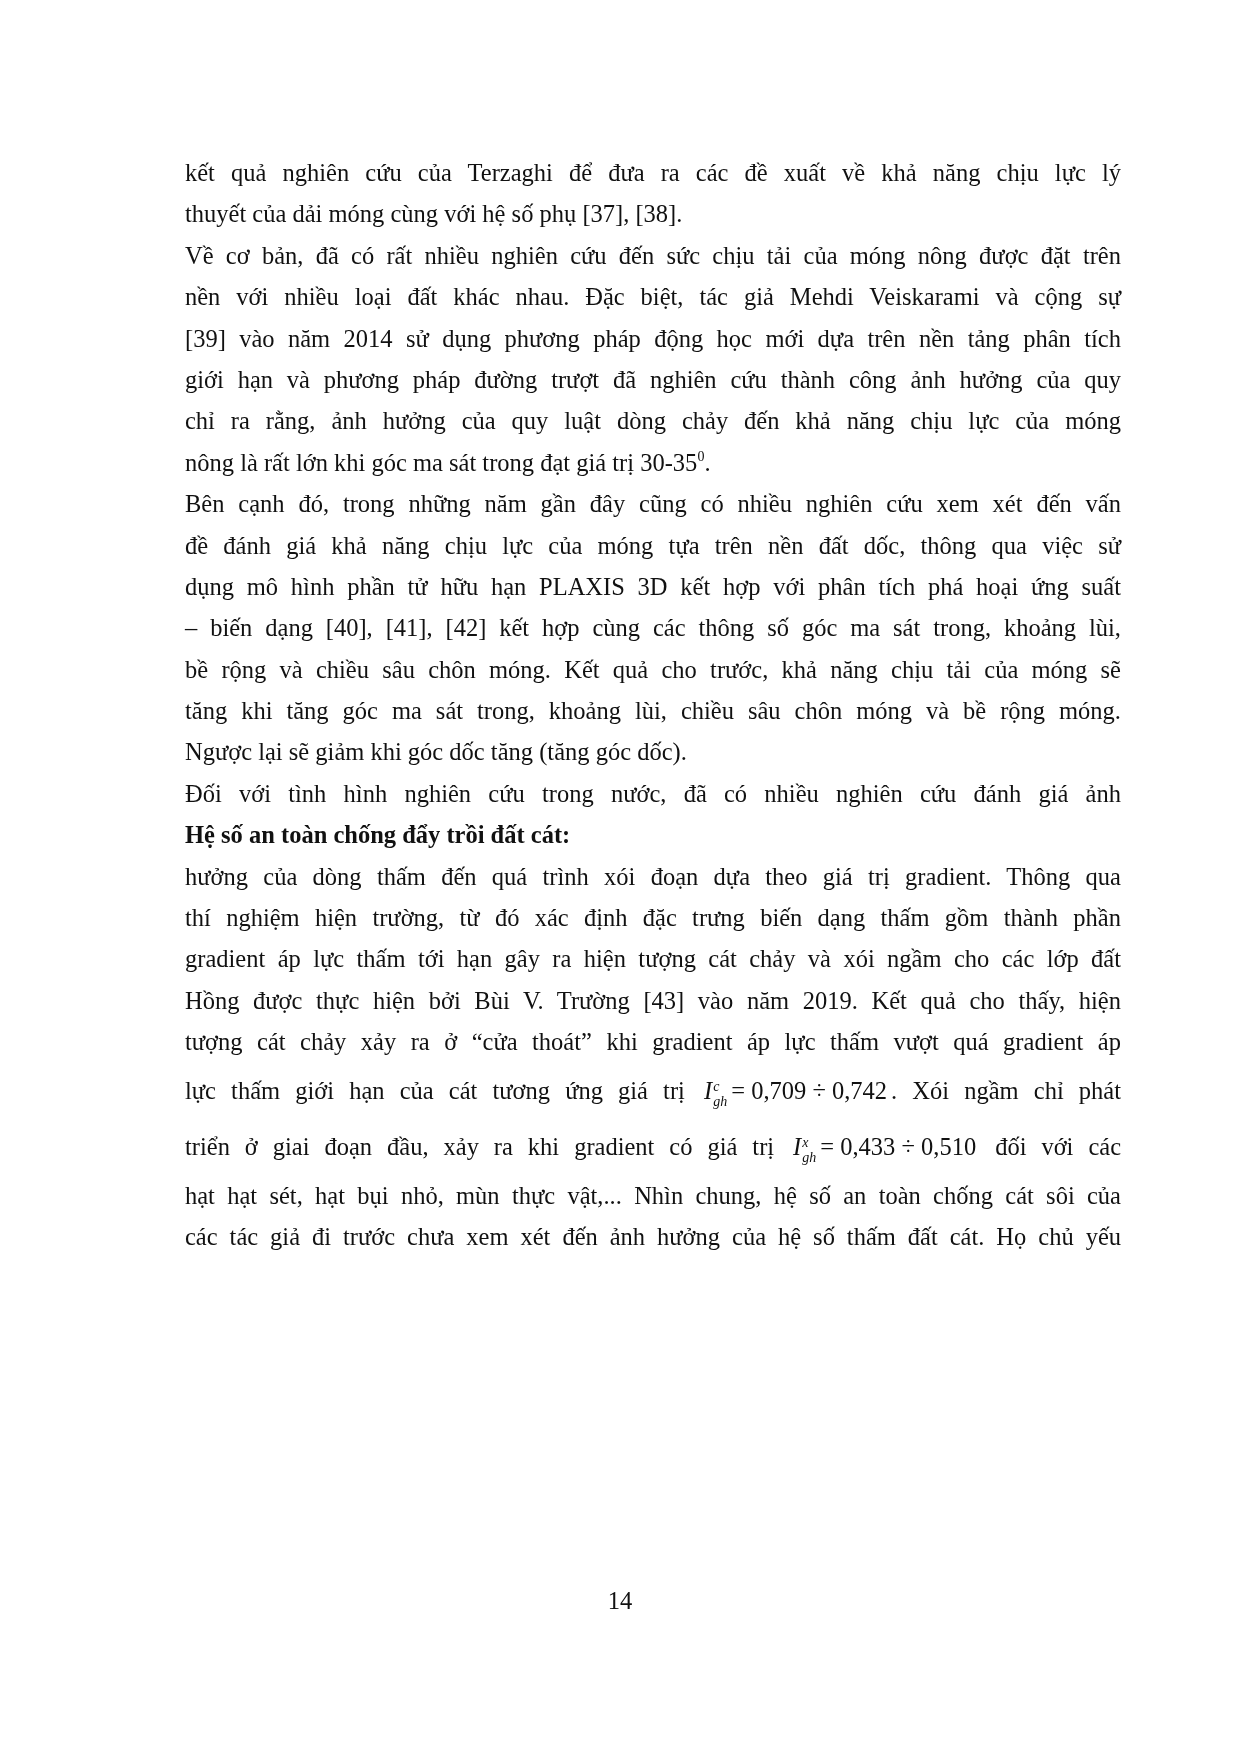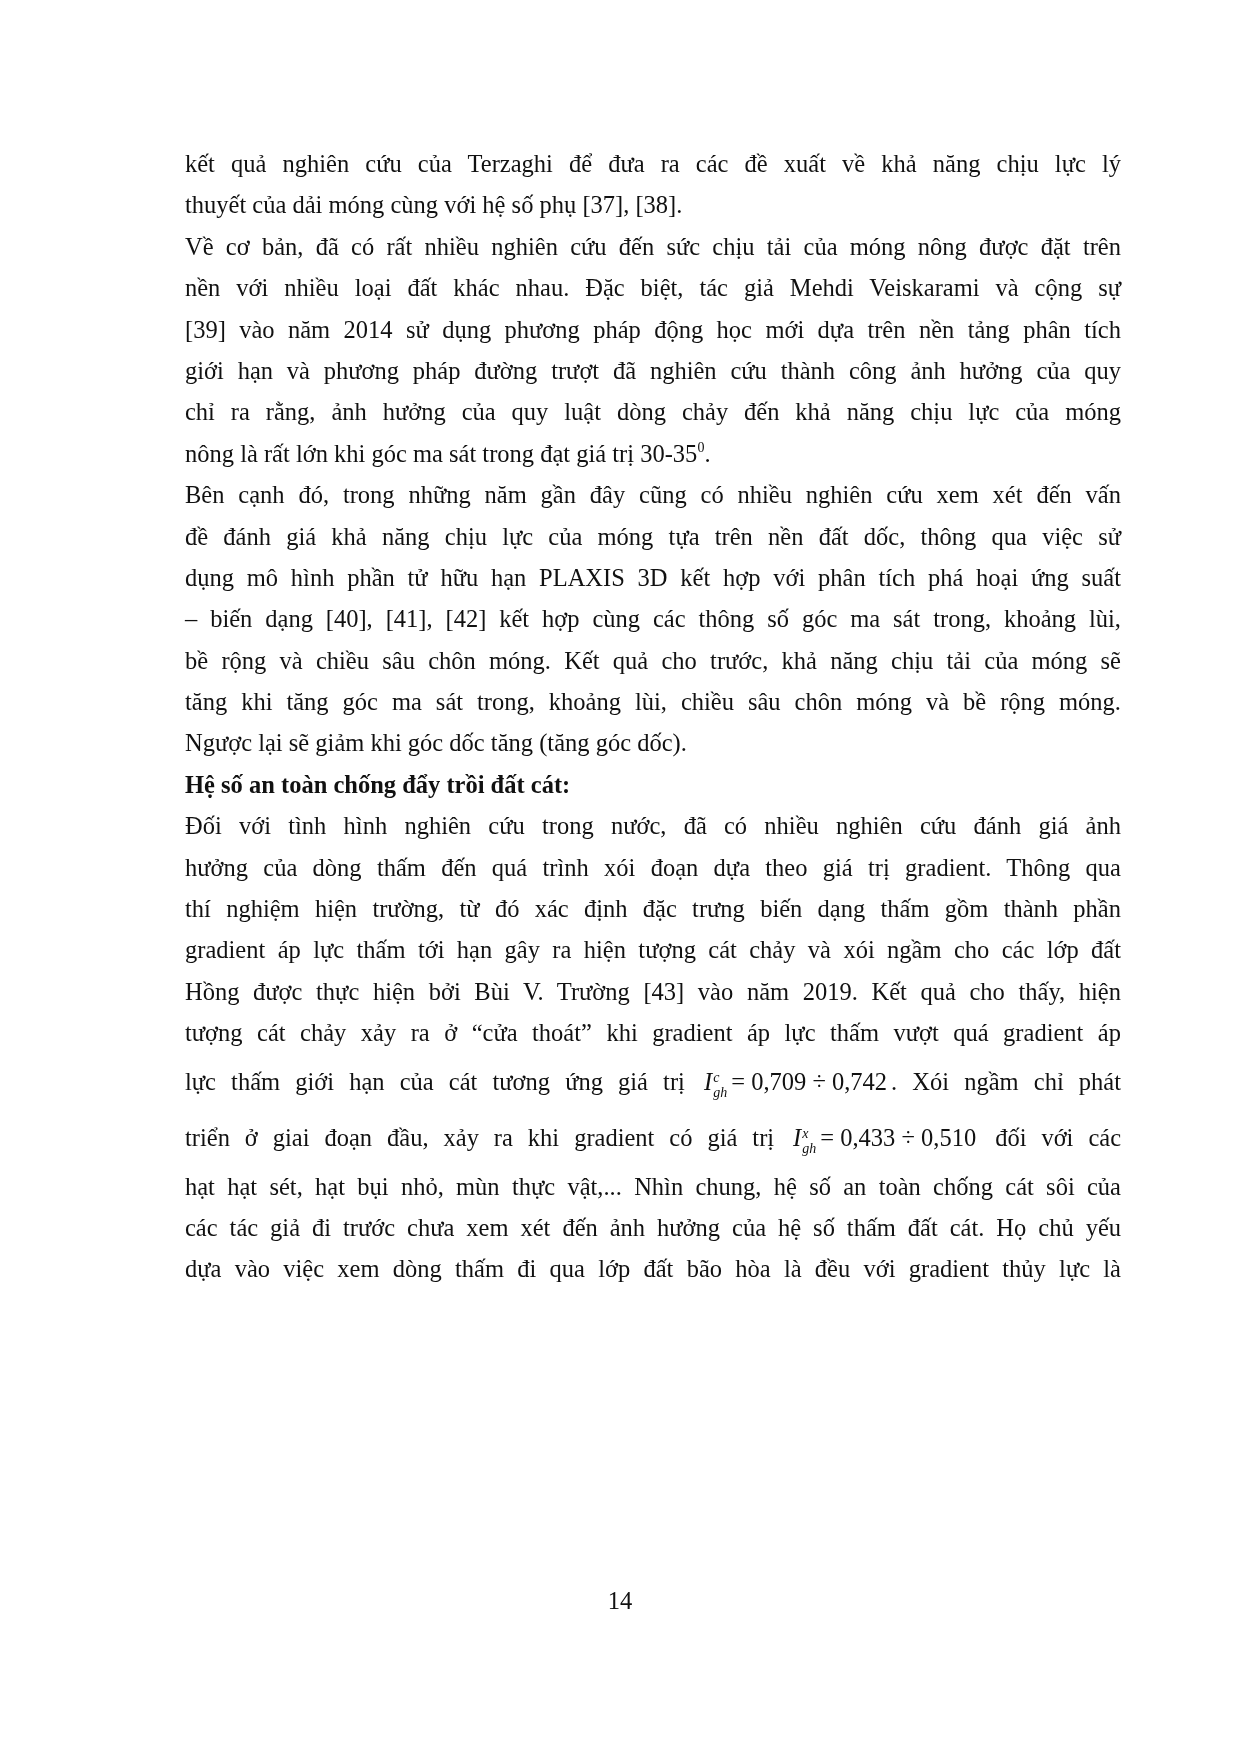--- a/index.html
+++ b/index.html
@@ -11,21 +11,21 @@
       width: 1240px;
       height: 1754px;
       position: relative;
       overflow: hidden;
       font-family: "Liberation Serif", "DejaVu Serif", serif;
       color: #111111;
     }
     .page {
       position: absolute;
       left: 185px;
-      top: 143px;
+      top: 152px;
       width: 936px;
     }
     .line {
       font-size: 24.5px;
       line-height: 41.4px;
       height: 41.4px;
       white-space: nowrap;
       text-align: justify;
       text-align-last: justify;
       display: block;
@@ -98,23 +98,23 @@
   </div>
 
   <div class="line">Bên cạnh đó, trong những năm gần đây cũng có nhiều nghiên cứu xem xét đến vấn</div>
   <div class="line">đề đánh giá khả năng chịu lực của móng tựa trên nền đất dốc, thông qua việc sử</div>
   <div class="line">dụng mô hình phần tử hữu hạn PLAXIS 3D kết hợp với phân tích phá hoại ứng suất</div>
   <div class="line">– biến dạng [40], [41], [42] kết hợp cùng các thông số góc ma sát trong, khoảng lùi,</div>
   <div class="line">bề rộng và chiều sâu chôn móng. Kết quả cho trước, khả năng chịu tải của móng sẽ</div>
   <div class="line">tăng khi tăng góc ma sát trong, khoảng lùi, chiều sâu chôn móng và bề rộng móng.</div>
   <div class="line last">Ngược lại sẽ giảm khi góc dốc tăng (tăng góc dốc).</div>
 
+  <div class="line">Đối với tình hình nghiên cứu trong nước, đã có nhiều nghiên cứu đánh giá ảnh</div>
+
   <div class="line heading">Hệ số an toàn chống đẩy trồi đất cát:</div>
-
-  <div class="line">Đối với tình hình nghiên cứu trong nước, đã có nhiều nghiên cứu đánh giá ảnh</div>
   <div class="line">hưởng của dòng thấm đến quá trình xói đoạn dựa theo giá trị gradient. Thông qua</div>
   <div class="line">thí nghiệm hiện trường, từ đó xác định đặc trưng biến dạng thấm gồm thành phần</div>
   <div class="line">gradient áp lực thấm tới hạn gây ra hiện tượng cát chảy và xói ngầm cho các lớp đất</div>
   <div class="line">Hồng được thực hiện bởi Bùi V. Trường [43] vào năm 2019. Kết quả cho thấy, hiện</div>
   <div class="line">tượng cát chảy xảy ra ở “cửa thoát” khi gradient áp lực thấm vượt quá gradient áp</div>
 
   <div class="line tall">
     <span>lực thấm giới hạn của cát tương ứng giá trị</span>
     <span class="math"><span class="var">I</span><span class="subsup">
           <span>c</span>
@@ -126,16 +126,15 @@
     <span>triển ở giai đoạn đầu, xảy ra khi gradient  có giá trị</span>
     <span class="math"><span class="var">I</span><span class="subsup">
           <span>x</span>
           <span>gh</span>
         </span><span>= 0,433 ÷ 0,510</span></span>
     <span>đối với các</span>
   </div>
 
   <div class="line">hạt hạt sét, hạt bụi nhỏ, mùn thực vật,... Nhìn chung, hệ số an toàn chống cát sôi của</div>
   <div class="line">các tác giả đi trước chưa xem xét đến ảnh hưởng của hệ số thấm đất cát. Họ chủ yếu</div>
-  <div class="line">dựa vào việc xem dòng thấm đi qua lớp đất bão hòa là đều với gradient thủy lực là</div>
 </div>
 
 <div class="page-number">14</div>
 
 </body></html>

